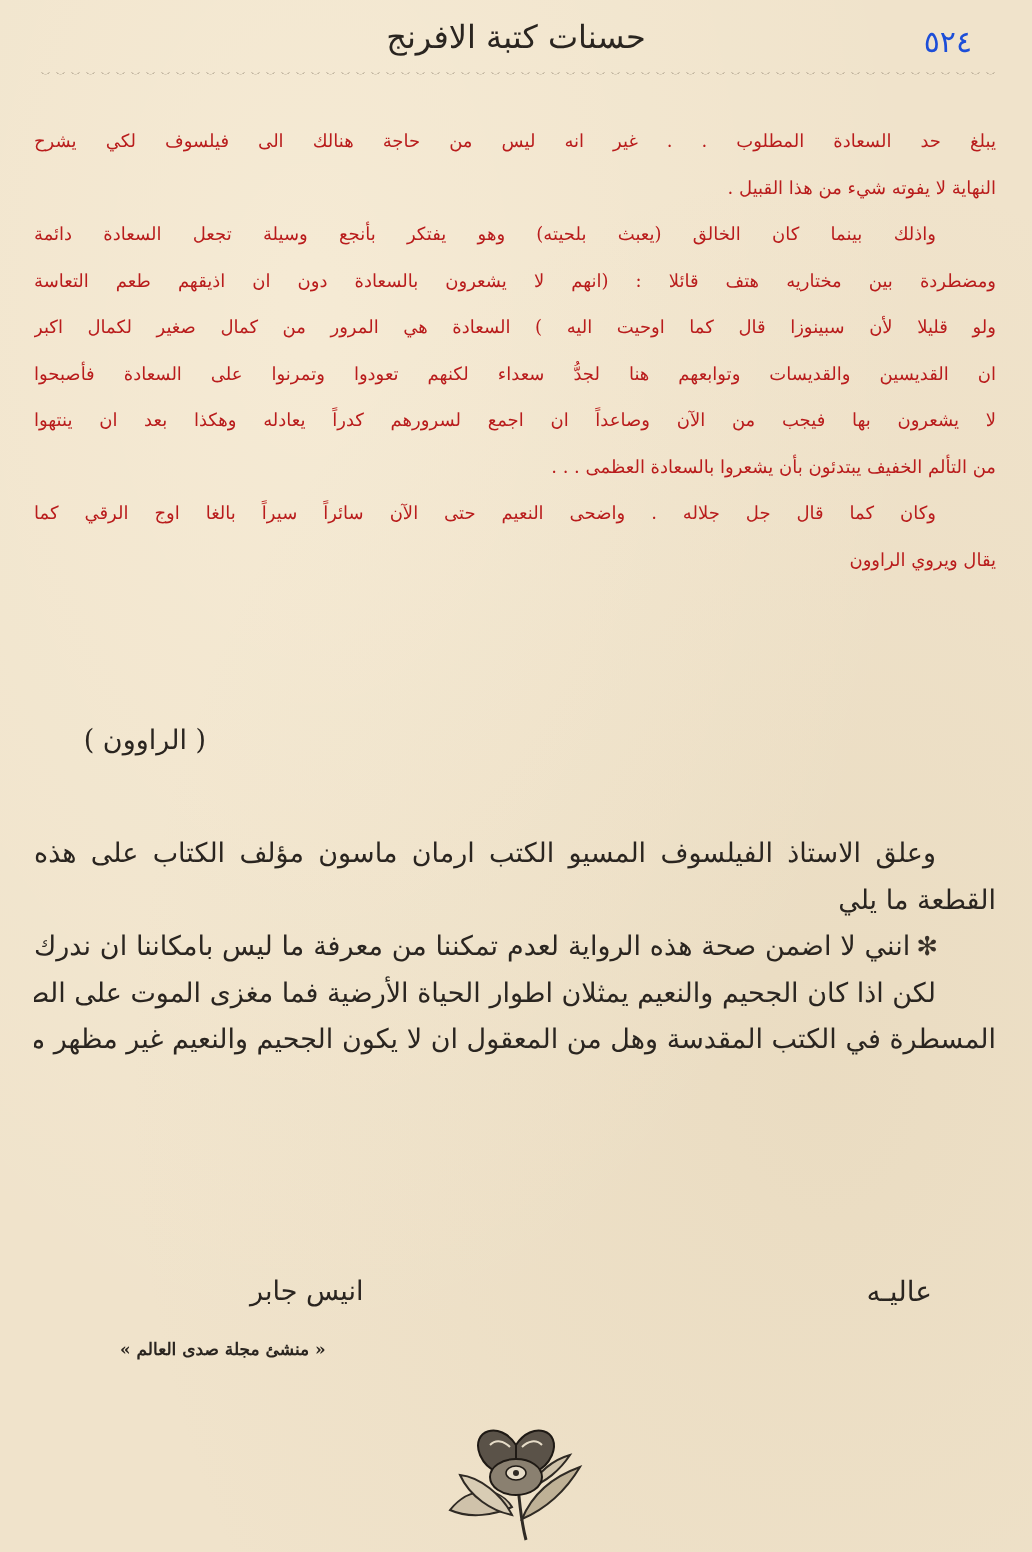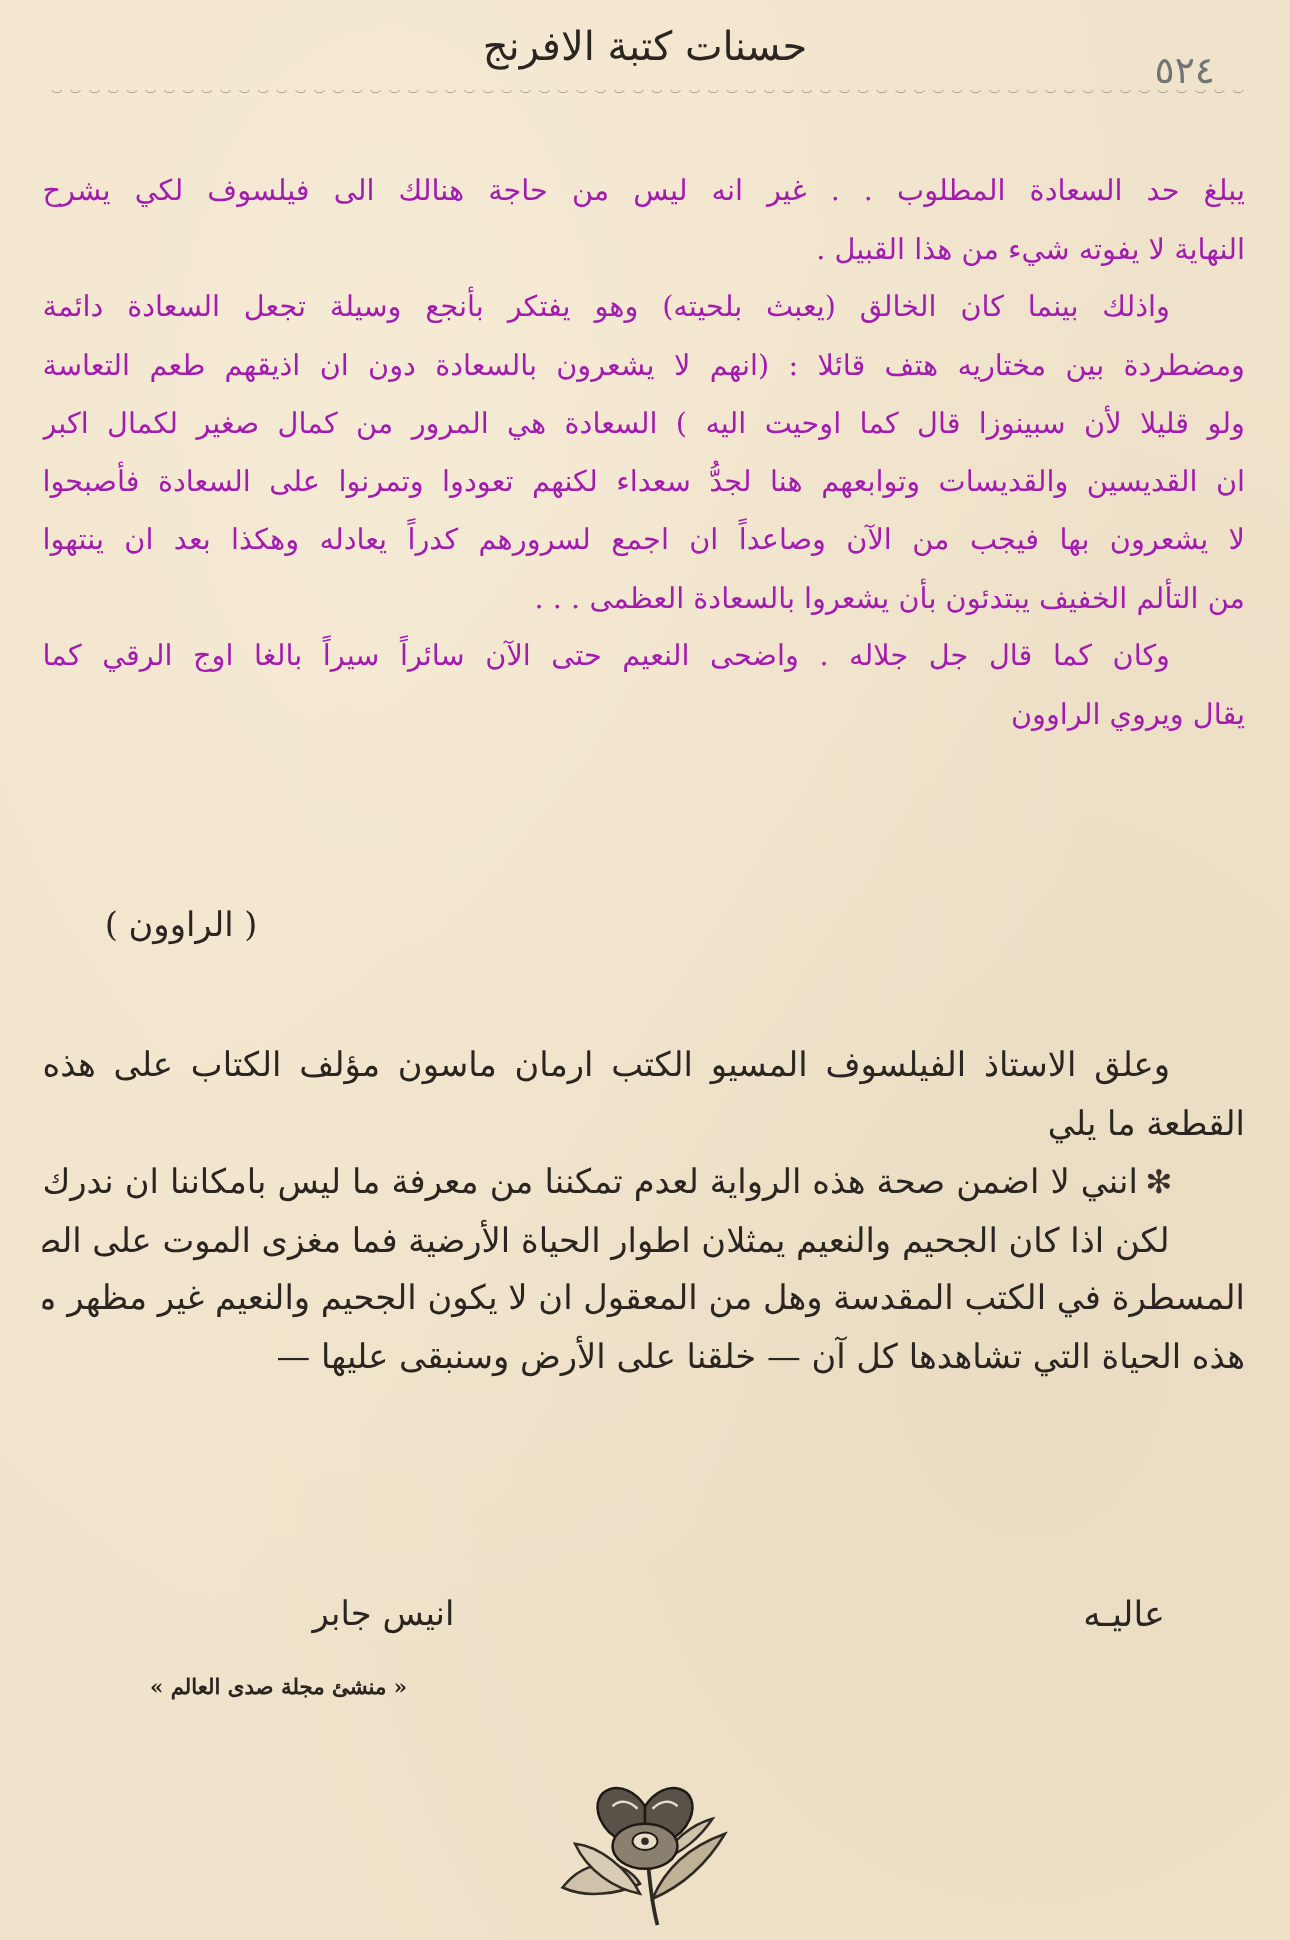--- a/index.html
+++ b/index.html
@@ -27,24 +27,24 @@
     .header {
       position: absolute;
       top: 18px;
       left: 30px;
       right: 30px;
       height: 50px;
     }
     .page-number {
       position: absolute;
       right: 30px;
-      top: 20px;
+      top: 6px;
       font-size: 30px;
       direction: rtl;
-      color: #737373;
+      color: #1d4ed8;
     }
     .running-title {
       position: absolute;
       left: 0; right: 0;
       top: 0;
       text-align: center;
       font-size: 32px;
       direction: rtl;
       color: #2a2520;
     }
@@ -54,28 +54,28 @@
       left: 38px;
       right: 34px;
       height: 10px;
       background-image: radial-gradient(ellipse 5px 3px at 50% 0%, rgba(0,0,0,0) 60%, #8a7d6a 70%, rgba(0,0,0,0) 90%);
       background-size: 15px 8px;
       background-repeat: repeat-x;
       opacity: 0.8;
     }
     .body-text {
       position: absolute;
-      top: 130px;
+      top: 118px;
       left: 34px;
       right: 36px;
       direction: rtl;
       text-align: justify;
-      font-size: 23px;
+      font-size: 18px;
       line-height: 46.5px;
-      color: #a21caf;
+      color: #b91c1c;
     }
     .body-text p {
       margin: 0;
     }
     .line {
       display: block;
       text-align-last: justify;
       white-space: nowrap;
       overflow: hidden;
     }
@@ -181,21 +181,20 @@
     <span class="line" style="padding-right:60px;">وعلق الاستاذ الفيلسوف المسيو الكتب ارمان ماسون مؤلف الكتاب على هذه</span>
     <span class="line last">القطعة ما يلي</span>
 
     <div style="display:flex; direction:rtl; white-space:nowrap;">
       <span class="star" style="margin-right:58px;">✻</span>
       <span style="flex:1; text-align:justify; text-align-last:justify;">انني لا اضمن صحة هذه الرواية لعدم تمكننا من معرفة ما ليس بامكاننا ان ندرك</span>
     </div>
 
     <span class="line" style="padding-right:60px;">لكن اذا كان الجحيم والنعيم يمثلان اطوار الحياة الأرضية فما مغزى الموت على الصورة</span>
     <span class="line">المسطرة في الكتب المقدسة وهل من المعقول ان لا يكون الجحيم والنعيم غير مظهر من مظاهر</span>
-    <span class="line last">هذه الحياة التي تشاهدها كل آن — خلقنا على الأرض وسنبقى عليها —</span>
   </div>
 
   <div class="signature-block">
     <div class="place">عاليـه</div>
     <div class="author-name">انيس جابر</div>
     <div class="author-role">« منشئ مجلة صدى العالم »</div>
   </div>
 
   <div class="ornament">
     <svg width="150" height="130" viewBox="0 0 150 130">

